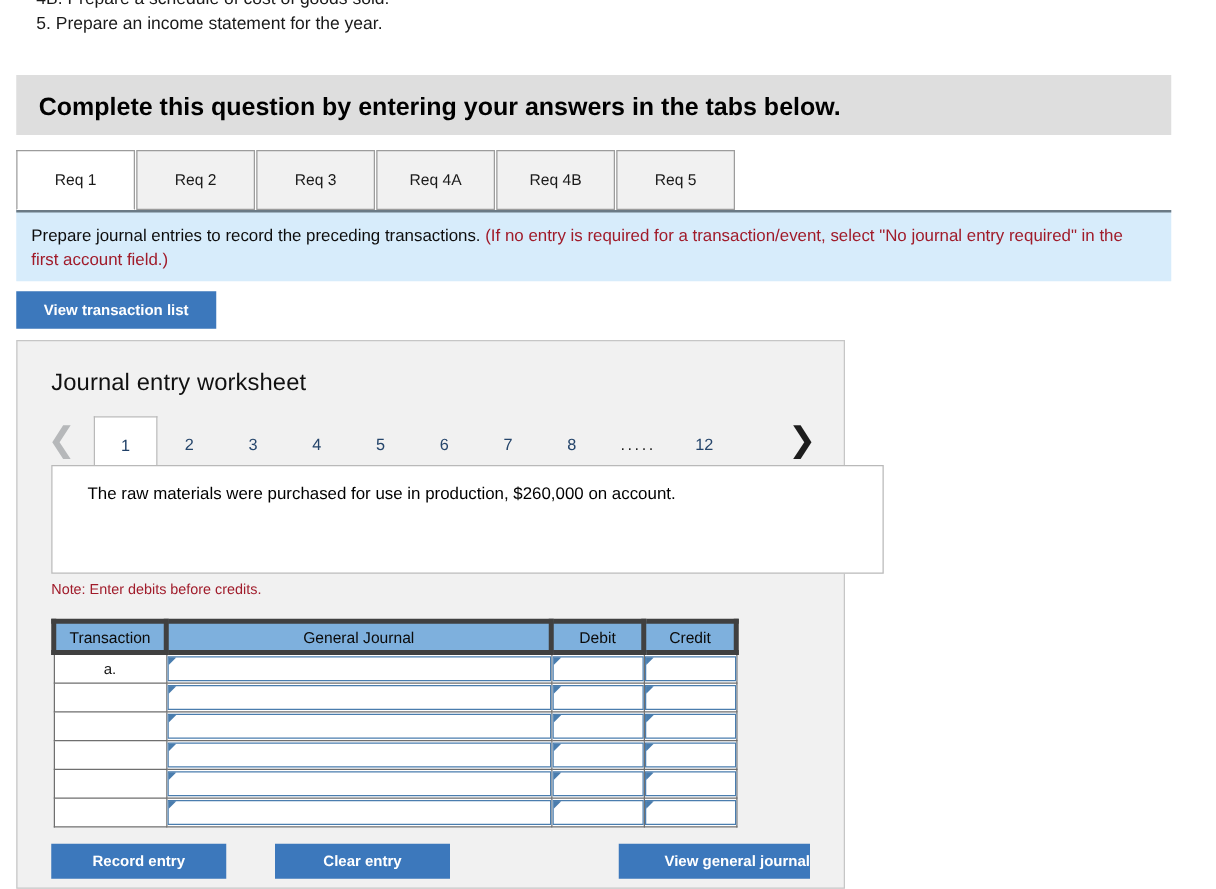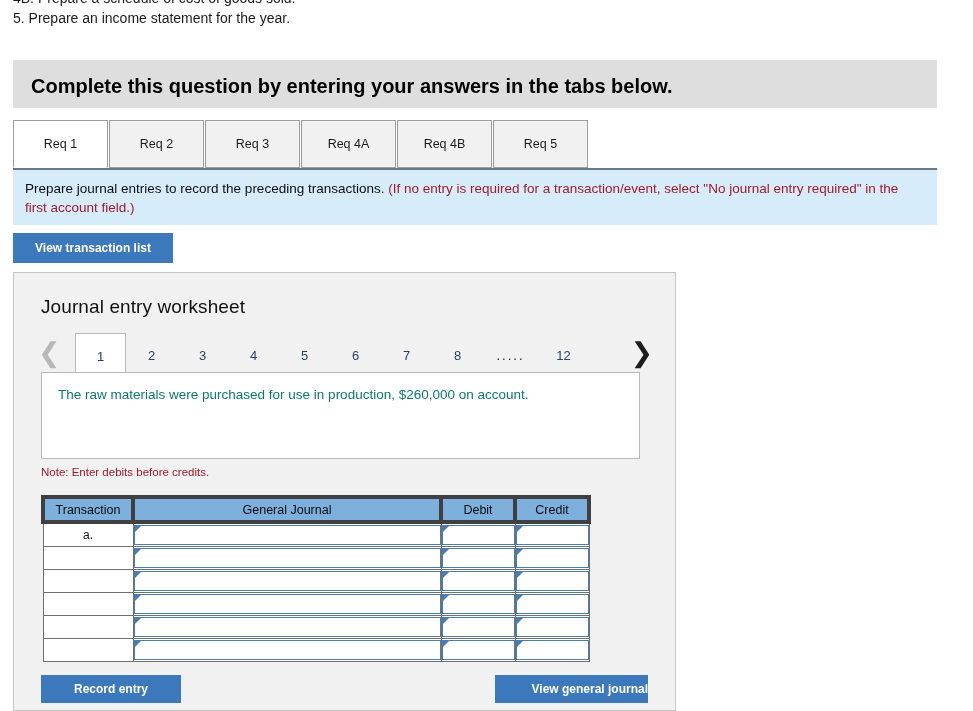--- a/index.html
+++ b/index.html
@@ -19,21 +19,21 @@
   
   .qlines {
     position: absolute;
     left: 13px;
     top: -12px;
     width: 920px;
     font-size: 14px;
     line-height: 20px;
     color: #1a1a1a;
   }
-  .qline { white-space: nowrap; }
+  .qline { white-space: nowrap; margin-left: 16px; }
 
   
   .gray-banner {
     position: absolute;
     left: 13px;
     top: 60px;
     width: 924px;
     height: 48px;
     background: #dedede;
     box-sizing: border-box;
@@ -187,28 +187,28 @@
     color: #1d1d1d;
     letter-spacing: 2px;
     cursor: default;
   }
 
   
   .txbox {
     position: absolute;
     left: 27px;
     top: 99px;
-    width: 599px;
+    width: 666px;
     height: 87px;
     background: #ffffff;
     border: 1px solid #b9b9b9;
     box-sizing: border-box;
-    padding: 14px 16px;
+    padding: 14px 28px;
     font-size: 13.5px;
-    color: #0f766e;
+    color: #000000;
   }
 
   
   .note {
     position: absolute;
     left: 27px;
     top: 193px;
     font-size: 11.5px;
     color: #a01b2a;
   }
@@ -478,17 +478,20 @@
         <td class="td-input">
             <div class="cellinput"></div>
           </td>
       </tr>
     </tbody>
   </table>
 
   <div class="btn btn-record">
     <span>Record entry</span>
   </div>
+  <div class="btn btn-clear">
+    <span>Clear entry</span>
+  </div>
   <div class="btn btn-viewgj">
     <span>View general journal</span>
   </div>
 
 </div>
 
 </body></html>

